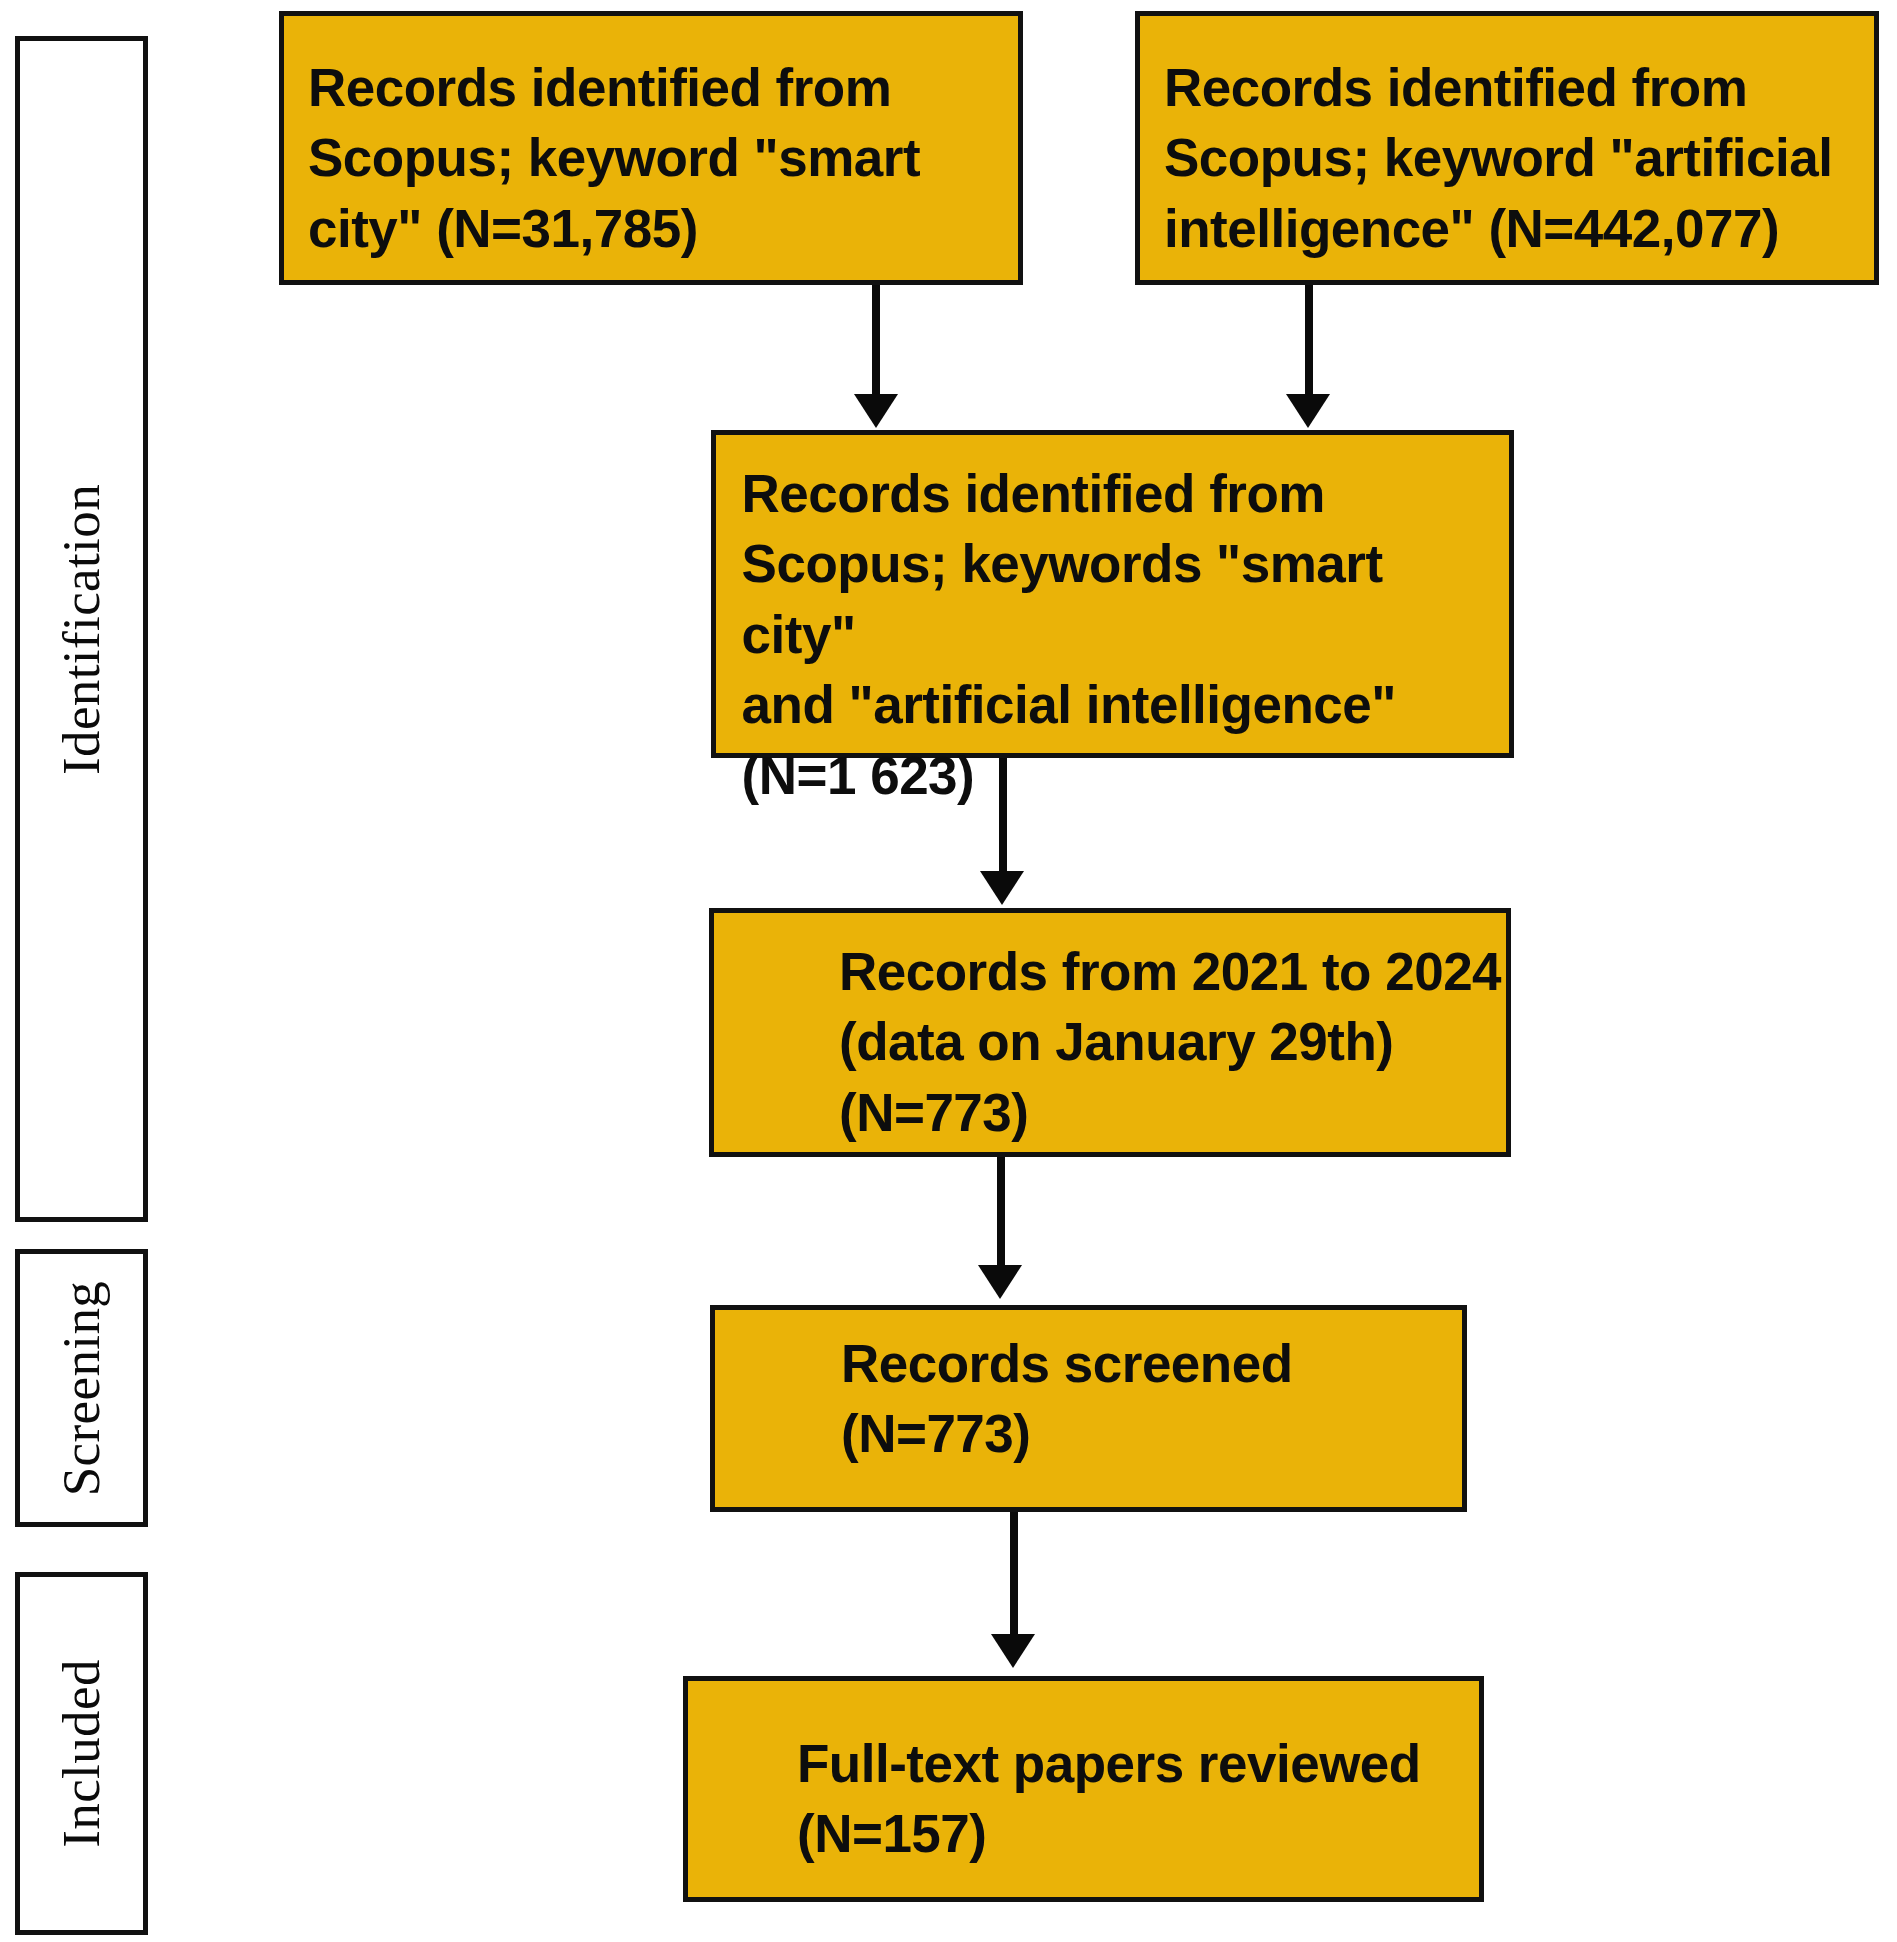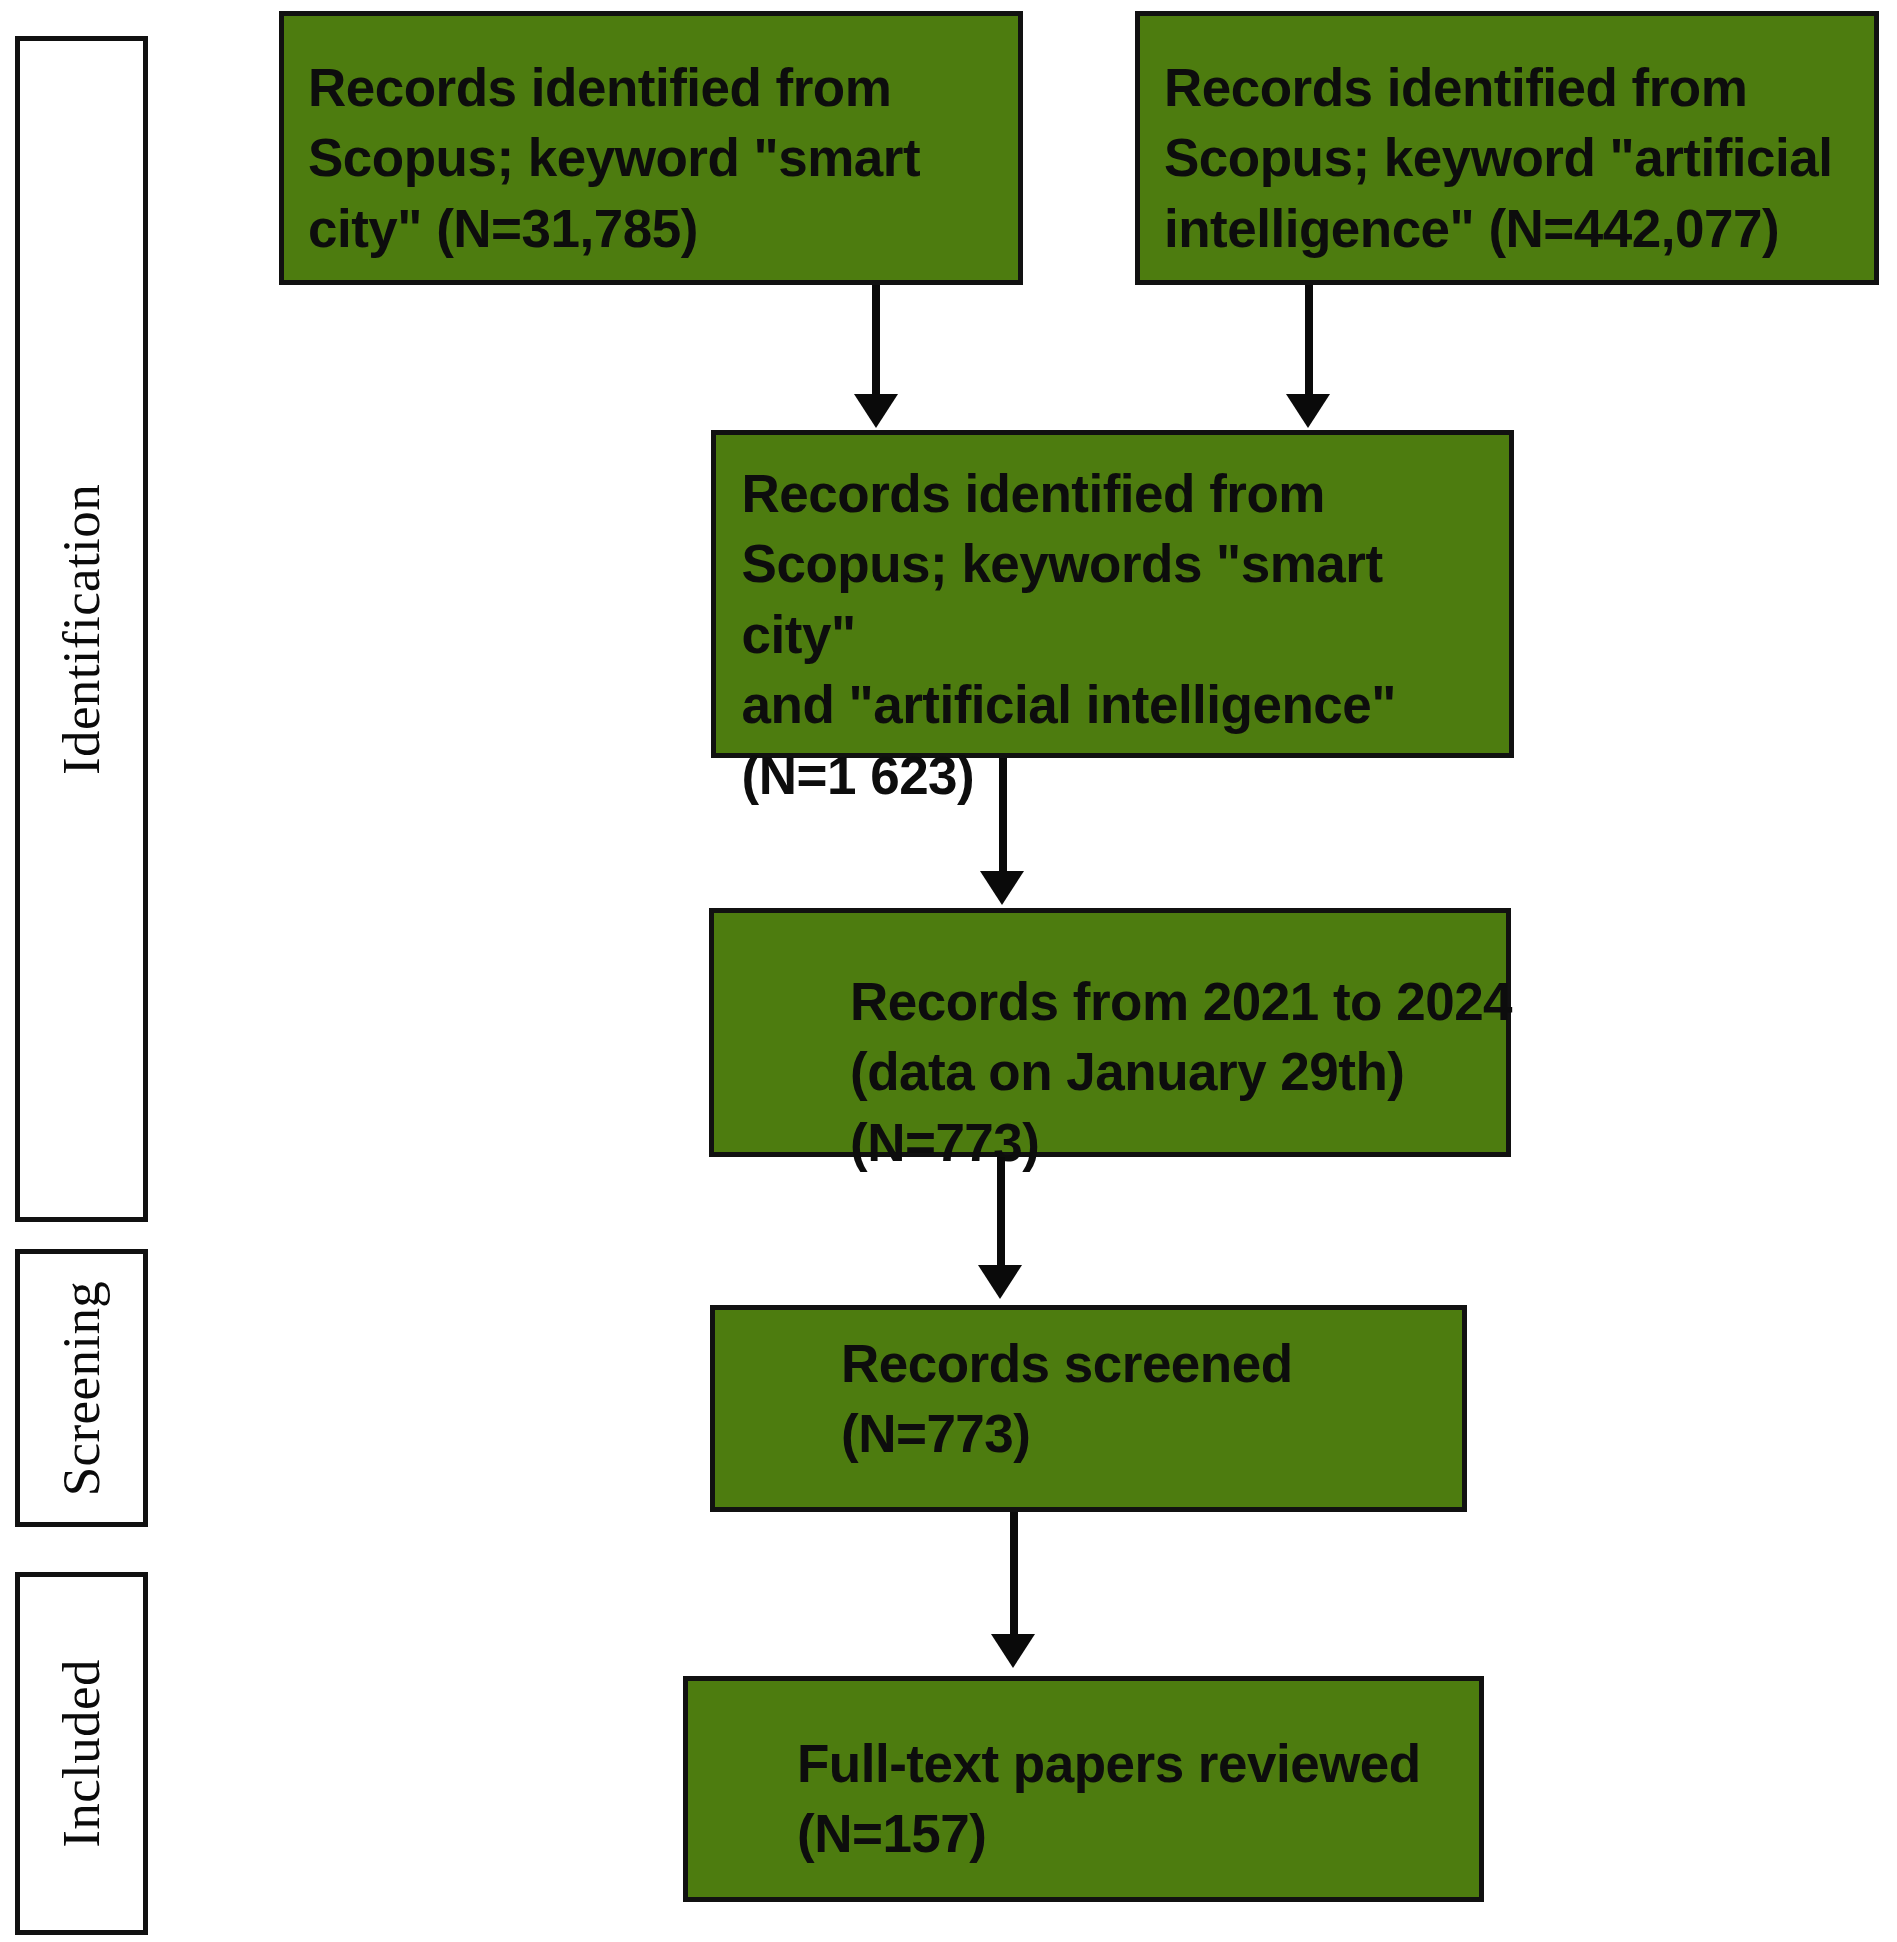--- a/index.html
+++ b/index.html
@@ -37,21 +37,21 @@
     transform: rotate(-90deg);
     transform-origin: center center;
     line-height: 1;
   }
 
   
   .node-box {
     position: absolute;
     box-sizing: border-box;
     border: 5.1px solid #111111;
-    background: #4d7c0f;
+    background: #eab308;
   }
   .node-text {
     font-family: "Liberation Sans", "DejaVu Sans", sans-serif;
     font-weight: 700;
     font-size: 53px;
     line-height: 1.33;
     color: #0d0d0d;
     white-space: pre-line;
     letter-spacing: -0.5px;
     position: absolute;
@@ -120,21 +120,21 @@
 and "artificial intelligence"
 (N=1 623)</div>
   </div>
 
   <div class="conn" style="left:0; top:0; width:1898px; height:1943px; pointer-events:none;">
     <div class="conn-line" style="left:999px; top:758px; height:116px;"></div>
     <div class="conn-head" style="left:980px; top:871px;"></div>
   </div>
 
   <div class="node-box" style="left:709px; top:908px; width:802px; height:249px;">
-    <div class="node-text" style="left:136px; top:24px; width:673px;margin-top:30px;">Records from 2021 to 2024
+    <div class="node-text" style="left:125px; top:24px; width:673px;">Records from 2021 to 2024
 (data on January 29th)
 (N=773)</div>
   </div>
 
   <div class="conn" style="left:0; top:0; width:1898px; height:1943px; pointer-events:none;">
     <div class="conn-line" style="left:997px; top:1157px; height:111px;"></div>
     <div class="conn-head" style="left:978px; top:1265px;"></div>
   </div>
 
   <div class="node-box" style="left:710px; top:1305px; width:757px; height:207px;">

